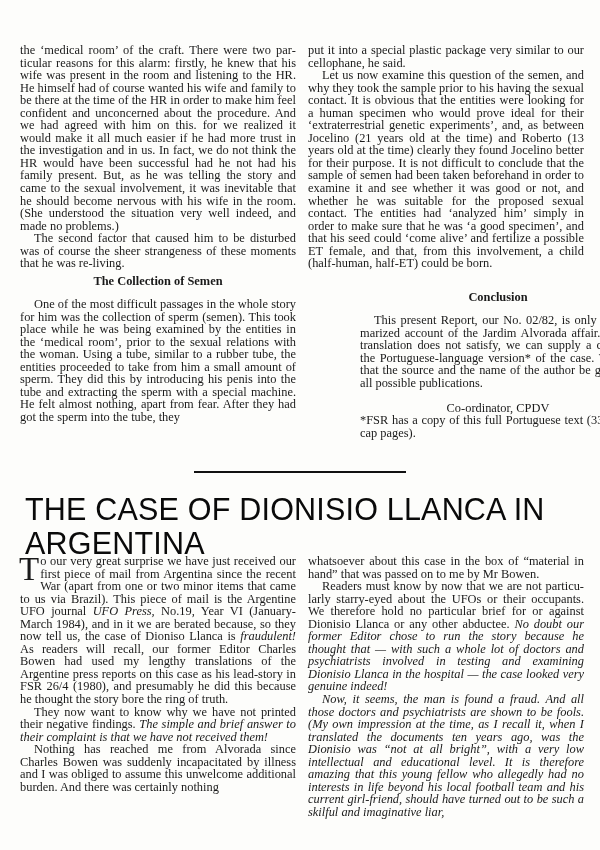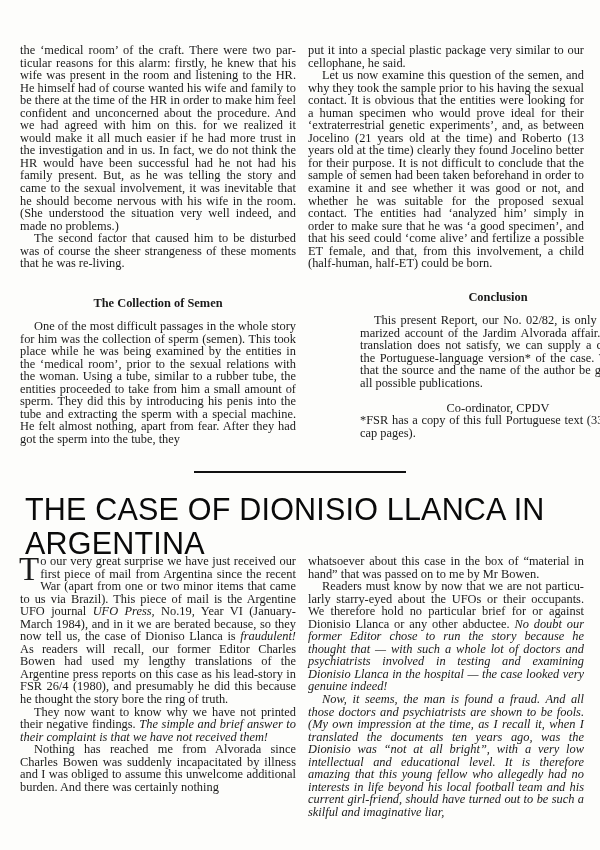--- a/index.html
+++ b/index.html
@@ -53,21 +53,21 @@
   <div class="col top-left">
     <p class="noindent">the ‘medical room’ of the craft. There were two par­ticular reasons for this alarm: firstly, he knew that his wife was present in the room and listening to the HR. He himself had of course wanted his wife and family to be there at the time of the HR in order to make him feel confident and unconcerned about the pro­cedure. And we had agreed with him on this. for we realized it would make it all much easier if he had more trust in the investigation and in us. In fact, we do not think the HR would have been successful had he not had his family present. But, as he was telling the story and came to the sexual involvement, it was inevitable that he should become nervous with his wife in the room. (She understood the situation very well indeed, and made no problems.)</p>
     <p>The second factor that caused him to be disturbed was of course the sheer strangeness of these moments that he was re-living.</p>
   </div>
 
   <div class="col top-right">
     <p class="noindent">put it into a special plastic package very similar to our cellophane, he said.</p>
     <p>Let us now examine this question of the semen, and why they took the sample prior to his having the sex­ual contact. It is obvious that the entities were looking for a human specimen who would prove ideal for their ‘extraterrestrial genetic experiments’, and, as between Jocelino (21 years old at the time) and Roberto (13 years old at the time) clearly they found Jocelino bet­ter for their purpose. It is not difficult to conclude that the sample of semen had been taken beforehand in order to examine it and see whether it was good or not, and whether he was suitable for the proposed sex­ual contact. The entities had ‘analyzed him’ simply in order to make sure that he was ‘a good specimen’, and that his seed could ‘come alive’ and fertilize a possible ET female, and that, from this involvement, a child (half-human, half-ET) could be born.</p>
   </div>
 
-  <div class="col" style="left:20px; top:296px;">
+  <div class="col" style="left:20px; top:274px;">
     <h3>The Collection of Semen</h3>
     <div style="height:10px;"></div>
     <p>One of the most difficult passages in the whole story for him was the collection of sperm (semen). This took place while he was being examined by the enti­ties in the ‘medical room’, prior to the sexual relations with the woman. Using a tube, similar to a rubber tube, the entities proceeded to take from him a small amount of sperm. They did this by introducing his pe­nis into the tube and extracting the sperm with a special machine. He felt almost nothing, apart from fear. After they had got the sperm into the tube, they</p>
   </div>
 
   <div class="col" style="left:316px; top:290px;margin-left:44px;">
     <h3>Conclusion</h3>
     <div style="height:10px;"></div>
     <p>This present Report, our No. 02/82, is only a sum­marized account of the Jardim Alvorada affair. If this translation does not satisfy, we can supply a copy of the Portuguese-language version* of the case. We ask that the source and the name of the author be given in all possible publications.</p>
     <p style="text-align:right; text-indent:0;">A.J.G.</p>

